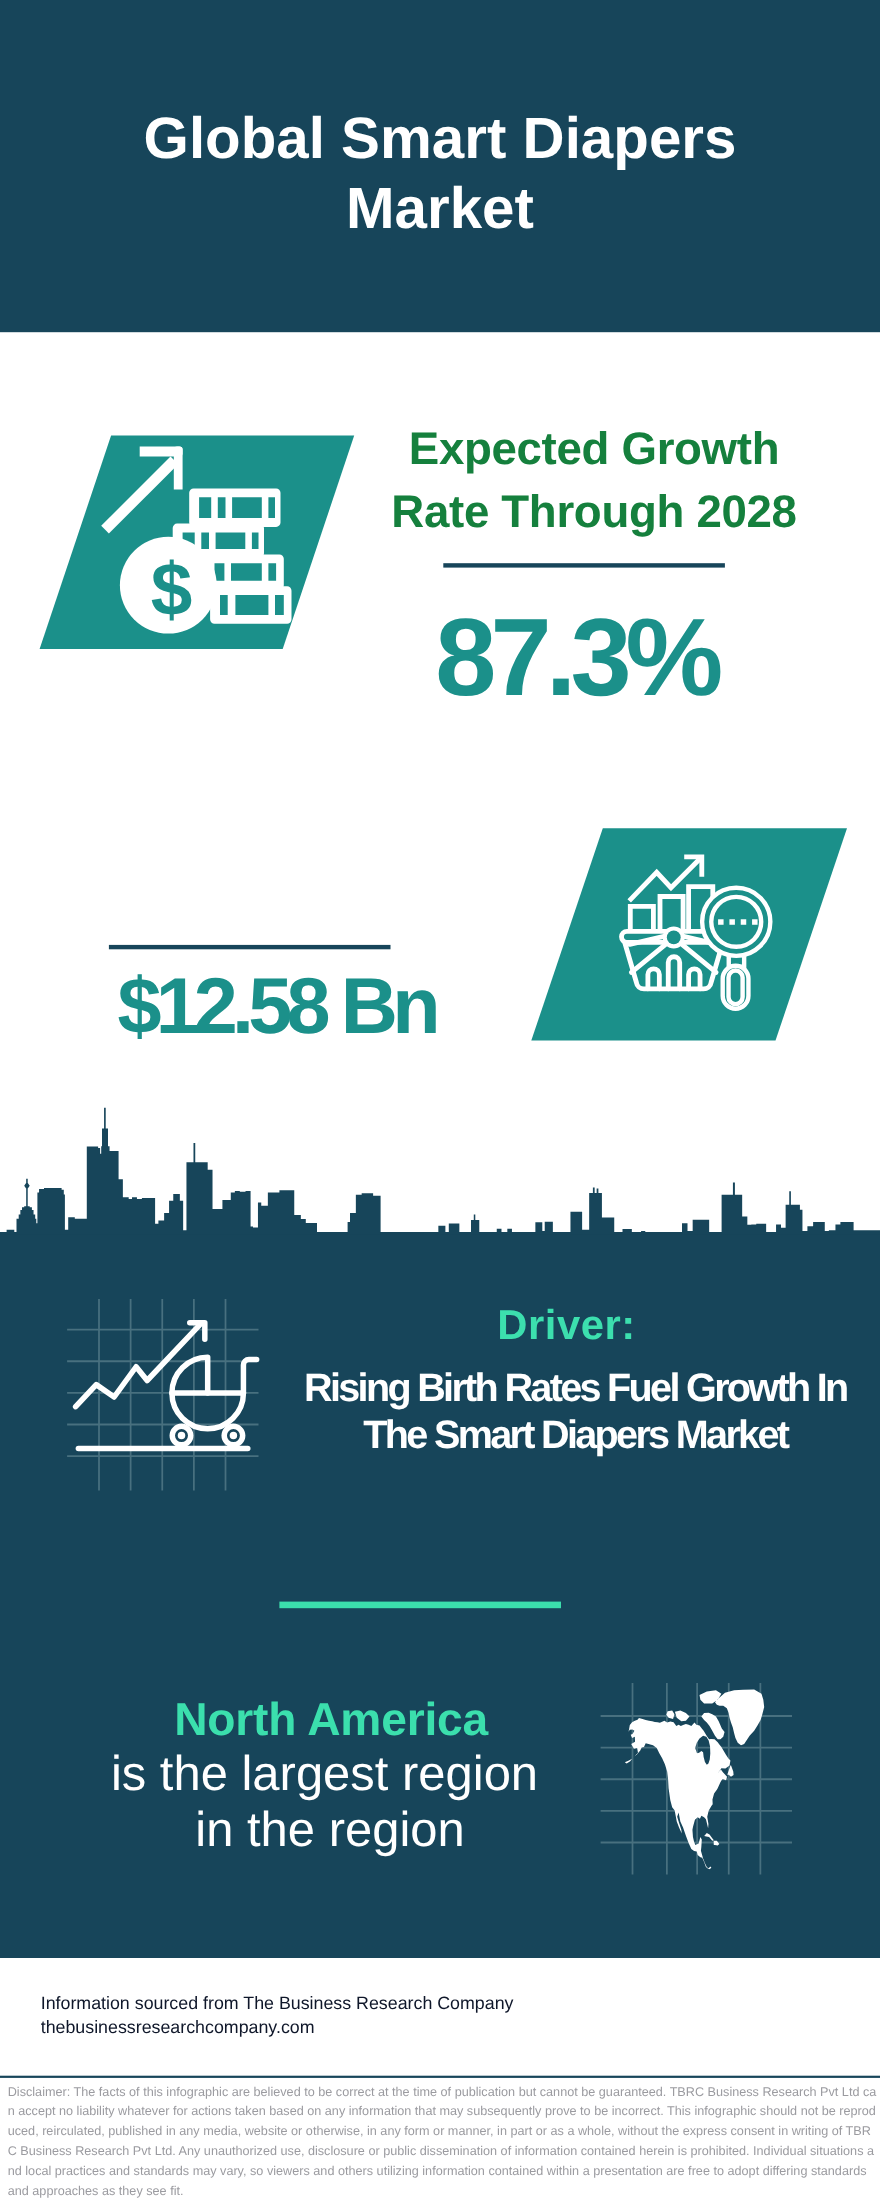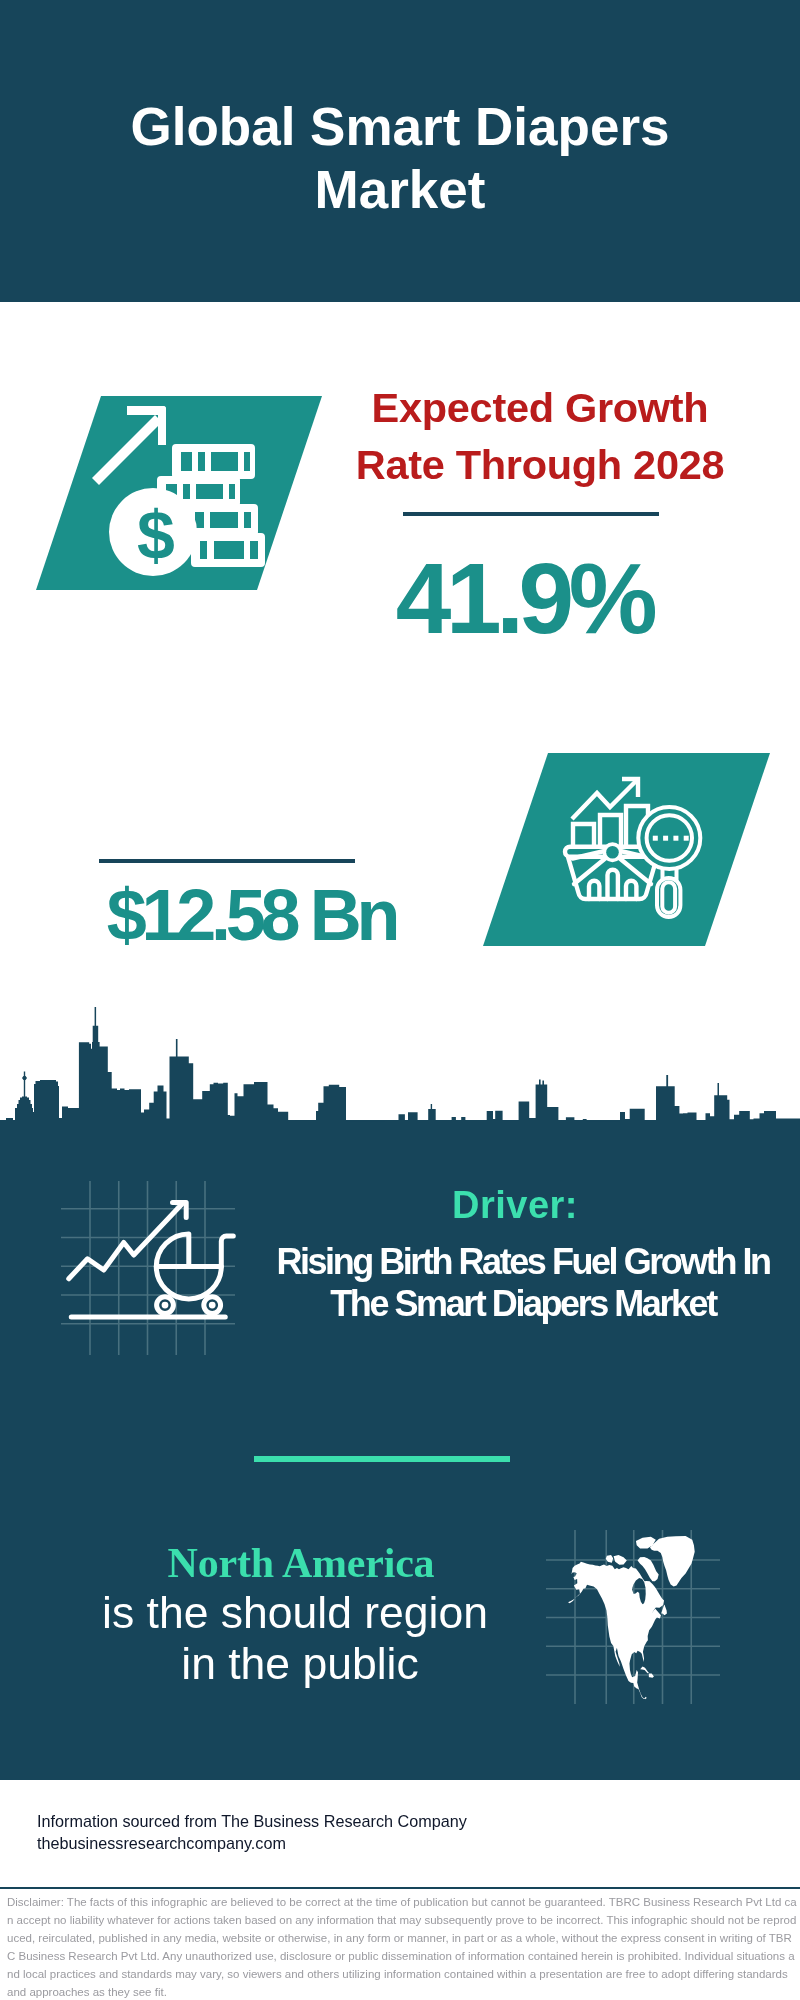--- a/index.html
+++ b/index.html
@@ -9,21 +9,21 @@
 
   
   .header { position:absolute; left:0; top:0; width:800px; height:302px; background:#17455a; }
   .title { position:absolute; left:100px; top:95px; width:600px; text-align:center; color:#fff;
            font-size:53px; font-weight:bold; line-height:1.19; letter-spacing:0px; }
 
   
   .para { position:absolute; }
   .para svg { display:block; }
 
-  .stat-title { position:absolute; color:#b91c1c; font-size:41.5px; font-weight:bold; line-height:1.37; text-align:center; letter-spacing:-0.3px; }
+  .stat-title { position:absolute; color:#15803d; font-size:41.5px; font-weight:bold; line-height:1.37; text-align:center; letter-spacing:-0.3px; }
   .rule { position:absolute; background:#17455a; height:4px; }
   .stat-value { position:absolute; color:#1b908a; font-weight:bold; text-align:center; line-height:1; white-space:nowrap;}
   .v1 { font-size:100px; letter-spacing:-5.4px; }
   .v2 { font-size:72px; letter-spacing:-5.3px; }
 
   
   .lower { position:absolute; left:0; top:1120px; width:800px; height:660px; background:#17455a; }
   .skyline { position:absolute; left:0; top:990px; width:800px; height:132px; }
 
   .driver-label { position:absolute; color:#3cdfae; font-size:38px; font-weight:bold; text-align:center; letter-spacing:0.5px; }
@@ -71,21 +71,21 @@
         <path d="M165,143 h66 a4,4 0 0 1 4,4 v26 a4,4 0 0 1 -4,4 h-66 a4,4 0 0 1 -4,-4 v-26 a4,4 0 0 1 4,-4 Z
                  M170,151 v18 h7 v-18 Z  M184,151 v18 h30 v-18 Z  M220,151 v18 h8 v-18 Z" fill-rule="evenodd"></path>
 
         <circle cx="123" cy="142" r="44"></circle>
       </g>
       <text x="126" y="169" text-anchor="middle" font-family="Liberation Sans, sans-serif" font-size="68" font-weight="bold" fill="#1b908a">$</text>
     </svg>
   </div>
   <div class="stat-title" style="left:340px; top:380px; width:400px;">Expected Growth<br>Rate Through 2028</div>
   <div class="rule" style="left:403px; top:512px; width:256px;"></div>
-  <div class="stat-value v1" style="left:324px; top:548px; width:400px;">41.9%</div>
+  <div class="stat-value v1" style="left:324px; top:548px; width:400px;">87.3%</div>
 
   <div class="rule" style="left:99px; top:859px; width:256px;"></div>
   <div class="stat-value v2" style="left:51px; top:879px; width:400px;">$12.58 Bn</div>
   <div class="para" style="left:477px; top:748px; width:300px; height:204px;">
     <svg width="300" height="204" viewBox="0 0 300 204">
       <polygon points="71,5 293,5 228,198 6,198" fill="#1b908a"></polygon>
       <g fill="none" stroke="#ffffff" stroke-width="4.4" stroke-linecap="butt" stroke-linejoin="miter">
 
         <polyline points="95,71 120,45 133,59 160,32"></polyline>
         <polyline points="145,31 161,31 161,49"></polyline>
@@ -171,19 +171,19 @@
   <svg style="position:absolute; left:544px; top:1528px; width:180px; height:180px;" viewBox="0 0 180 180">
     <g stroke="#48707f" stroke-width="1.6">
       <path d="M31,2 V176 M62.25,2 V176 M89.75,2 V176 M118.5,2 V176 M147.25,2 V176"></path>
       <path d="M2,32 H176 M2,60.75 H176 M2,89.5 H176 M2,118.25 H176 M2,147 H176"></path>
     </g>
     <g transform="translate(24,8) scale(0.99)">
       <path fill="#ffffff" fill-rule="evenodd" d="M3.3,38.6 L4.6,36.8 L7.1,36.6 L8.8,37.9 L7.1,40.8 L5.4,41.4 L6.7,44.5 L9.2,43.4 L9.4,47.8 L5.9,50.0 L8.4,54.3 L11.3,53.7 L12.1,58.1 L9.2,60.9 L6.0,63.3 L10.9,59.8 L14.2,55.9 L15.5,53.2 L17.6,52.8 L19.2,49.3 L21.8,50.0 L25.9,51.1 L29.3,53.7 L31.8,58.7 L34.3,63.1 L36.8,68.6 L38.9,75.2 L39.7,81.7 L40.2,90.5 L41.8,101.5 L43.5,108.0 L45.8,111.1 L47.7,121.2 L49.8,126.7 L52.3,132.1 L51.9,128.8 L49.8,122.3 L48.1,116.8 L49.4,112.8 L51.0,121.2 L53.5,126.7 L56.1,134.3 L58.6,140.9 L61.1,146.4 L63.6,148.3 L66.1,148.6 L66.9,151.9 L69.4,154.0 L71.1,154.5 L72.8,158.4 L74.5,162.8 L76.5,164.6 L78.6,162.4 L79.5,163.7 L77.8,165.0 L75.3,162.8 L73.6,159.5 L71.9,155.1 L69.9,147.9 L70.3,144.2 L70.7,137.6 L69.4,135.4 L67.8,141.3 L64.8,142.6 L63.6,139.8 L62.6,135.4 L62.1,128.8 L62.7,125.6 L64.4,119.4 L66.9,117.2 L69.0,118.5 L70.3,115.9 L72.8,117.2 L74.5,119.0 L76.5,127.3 L76.8,123.4 L75.7,116.8 L77.0,111.3 L79.5,106.9 L80.7,105.2 L80.5,101.0 L82.0,95.3 L84.5,92.0 L85.3,90.5 L87.8,85.0 L88.7,83.5 L89.9,82.2 L92.9,83.3 L93.9,80.0 L89.9,75.6 L88.3,73.4 L86.6,75.2 L84.9,77.8 L84.1,79.1 L86.2,75.6 L88.7,72.3 L92.4,72.5 L96.2,69.7 L97.0,65.1 L95.0,63.1 L92.9,59.8 L89.9,54.8 L88.7,52.8 L87.0,50.6 L85.3,48.4 L82.4,45.6 L79.1,45.4 L77.4,45.6 L75.3,42.7 L72.4,37.9 L70.7,35.7 L68.6,32.9 L65.7,32.2 L64.0,30.2 L61.1,33.5 L58.6,32.2 L56.1,31.6 L53.5,32.6 L51.5,33.5 L49.4,32.2 L47.3,33.5 L44.8,30.0 L41.8,29.4 L38.9,30.2 L36.4,28.7 L34.3,29.6 L32.2,30.5 L30.1,30.0 L27.6,29.8 L25.1,29.1 L22.2,28.7 L19.2,28.0 L16.3,27.0 L13.0,26.1 L11.7,27.8 L9.2,28.7 L6.7,30.0 L4.6,32.4 L3.8,37.0 Z M82.8,11.6 L87.0,7.2 L92.0,2.8 L100.4,0.7 L108.8,0.2 L118.8,0.0 L125.5,3.9 L127.2,9.4 L128.0,16.0 L126.3,22.6 L124.7,28.0 L122.1,32.4 L118.8,37.9 L114.6,42.3 L109.6,50.0 L106.7,51.1 L103.7,48.9 L101.6,44.5 L100.4,40.1 L99.1,34.6 L97.5,30.2 L96.2,25.9 L95.4,21.5 L93.7,17.1 L90.4,14.9 L87.0,14.9 L84.5,13.8 Z M72.8,21.5 L77.0,21.3 L80.3,22.6 L83.7,24.8 L86.2,29.1 L89.1,35.7 L91.6,39.0 L90.4,43.4 L87.8,45.6 L85.3,45.6 L82.8,42.3 L80.3,37.9 L77.8,33.5 L75.3,30.2 L72.8,28.0 L70.3,24.8 Z M72.9,134.5 L75.3,131.7 L77.8,133.0 L80.3,136.5 L81.8,138.3 L80.3,138.7 L77.4,135.4 L74.9,134.8 Z M81.6,138.9 L84.5,138.9 L86.8,141.8 L85.3,143.1 L82.8,142.6 L81.7,142.6 Z M94.1,78.2 L97.0,69.7 L97.5,69.5 L99.6,75.2 L99.9,78.4 L97.5,80.0 L95.4,78.2 Z M46.0,20.4 L51.0,19.3 L56.1,21.5 L59.4,24.8 L56.1,28.7 L51.9,29.1 L47.7,25.9 Z M39.3,19.9 L43.5,19.3 L45.6,22.6 L44.3,27.0 L40.2,25.9 L38.1,23.0 Z M68.6,5.0 L75.3,1.8 L83.7,0.7 L88.7,3.9 L85.3,9.4 L80.3,12.7 L72.8,12.7 L69.4,9.4 Z M0.0,66.8 L3.3,65.3 L6.7,63.5 L5.0,65.7 L1.7,67.9 Z M64.6,53.7 L66.1,48.9 L68.6,44.9 L71.9,42.3 L74.9,43.4 L77.0,46.7 L78.3,52.2 L78.5,58.7 L78.0,64.2 L76.8,67.9 L75.3,69.0 L73.6,66.4 L72.4,62.0 L71.9,57.6 L70.3,56.3 L68.2,58.1 L66.3,58.5 Z"></path>
     </g>
   </svg>
   <div class="green-rule" style="left:253.75px; top:1456px; width:256px;"></div>
-  <div class="region-name" style="left:101px; top:1539px; width:400px;font-family:Liberation Serif, serif;">North America</div>
-  <div class="region-text" style="left:95px; top:1587px; width:400px;">is the should region</div>
-  <div class="region-text" style="left:100px; top:1637.5px; width:400px;">in the public</div>
+  <div class="region-name" style="left:101px; top:1539px; width:400px;">North America</div>
+  <div class="region-text" style="left:95px; top:1587px; width:400px;">is the largest region</div>
+  <div class="region-text" style="left:100px; top:1637.5px; width:400px;">in the region</div>
   <svg class="skyline" viewBox="0 0 800 132" preserveAspectRatio="none">
     <path id="skypath" fill="#17455a" d="M0,132.0 L0.0,130.0 L6.0,130.0 L6.0,130.0 L6.0,128.0 L13.0,128.0 L13.0,128.0 L13.0,131.5 L15.0,131.5 L15.0,131.5 L15.0,118.0 L17.0,118.0 L17.0,118.0 L17.0,114.0 L18.5,114.0 L18.5,114.0 L18.5,110.0 L20.0,110.0 L20.0,110.0 L20.0,107.5 L22.0,107.5 L22.0,107.5 L22.0,106.5 L27.0,106.5 L27.0,106.5 L27.0,107.5 L29.0,107.5 L29.0,107.5 L29.0,110.0 L30.5,110.0 L30.5,110.0 L30.5,114.0 L32.0,114.0 L32.0,114.0 L32.0,118.0 L33.0,118.0 L33.0,118.0 L33.0,122.0 L34.0,122.0 L34.0,122.0 L34.0,94.0 L35.5,94.0 L35.5,94.0 L35.5,91.0 L40.0,91.0 L40.0,91.0 L40.0,90.0 L56.0,90.0 L56.0,90.0 L56.0,91.5 L58.0,91.5 L58.0,91.5 L58.0,96.0 L59.0,96.0 L59.0,96.0 L59.0,128.0 L62.0,128.0 L62.0,128.0 L62.0,116.5 L68.0,116.5 L68.0,116.5 L68.0,118.0 L78.0,118.0 L78.9,118.0 L78.9,52.3 L89.2,52.3 L89.2,52.3 L89.2,53.7 L91.0,53.7 L91.0,53.7 L91.0,58.8 L92.0,58.8 L92.0,58.8 L92.0,52.0 L92.7,52.0 L92.7,52.0 L92.7,35.8 L98.2,35.8 L98.2,35.8 L98.2,52.0 L99.6,52.0 L99.6,52.0 L99.6,56.4 L107.8,56.4 L107.8,56.4 L107.8,82.0 L111.7,82.0 L111.7,82.0 L111.7,98.5 L117.0,98.5 L117.0,98.5 L117.0,100.0 L120.0,100.0 L120.0,100.0 L120.0,98.5 L124.5,98.5 L124.5,98.5 L124.5,100.0 L129.0,100.0 L129.0,100.0 L129.0,99.2 L141.0,99.2 L141.0,99.2 L141.0,122.5 L144.0,122.5 L144.0,122.5 L144.0,119.5 L149.2,119.5 L149.2,119.5 L149.2,112.7 L153.7,112.7 L153.7,112.7 L153.7,101.5 L157.5,101.5 L157.5,101.5 L157.5,95.5 L163.5,95.5 L163.5,95.5 L163.5,101.5 L166.5,101.5 L166.5,101.5 L166.5,128.5 L168.7,128.5 L169.5,128.5 L169.5,66.5 L188.8,66.5 L188.8,66.5 L188.8,73.3 L193.2,73.3 L193.2,73.3 L193.2,109.2 L202.2,109.2 L202.2,109.2 L202.2,101.0 L209.8,101.0 L209.8,101.0 L209.8,94.2 L213.5,94.2 L213.5,94.2 L213.5,92.8 L218.0,92.8 L218.0,92.8 L218.0,93.5 L223.2,93.5 L223.2,93.5 L223.2,92.8 L227.8,92.8 L227.8,92.8 L227.8,125.0 L230.0,125.0 L230.0,125.0 L230.0,125.8 L234.5,125.8 L234.5,125.8 L234.5,103.2 L237.5,103.2 L237.5,103.2 L237.5,106.2 L243.5,106.2 L243.5,106.2 L243.5,94.2 L254.0,94.2 L254.0,94.2 L254.0,92.0 L267.5,92.0 L267.5,92.0 L267.5,114.5 L273.5,114.5 L273.5,114.5 L273.5,118.2 L278.0,118.2 L278.0,118.2 L278.0,121.8 L288.2,121.8 L288.2,121.8 L288.2,131.0 L295.0,131.0 L295.0,131.0 L295.0,130.8 L316.0,130.8 L316.0,130.8 L316.0,121.0 L318.2,121.0 L318.2,121.0 L318.2,112.8 L323.5,112.8 L323.5,112.8 L323.5,96.2 L328.8,96.2 L328.8,96.2 L328.8,94.8 L339.2,94.8 L339.2,94.8 L339.2,97.0 L346.0,97.0 L346.0,97.0 L346.0,131.5 L385.0,131.5 L385.0,131.5 L385.0,130.0 L398.5,130.0 L398.5,130.0 L398.5,124.3 L404.9,124.3 L404.9,124.3 L404.9,130.0 L408.0,130.0 L408.0,130.0 L408.0,122.2 L417.6,122.2 L417.6,122.2 L417.6,130.0 L428.2,130.0 L428.2,130.0 L428.2,119.0 L435.7,119.0 L435.7,119.0 L435.7,131.0 L451.6,131.0 L451.6,131.0 L451.6,127.0 L455.9,127.0 L455.9,127.0 L455.9,131.0 L461.2,131.0 L461.2,131.0 L461.2,127.0 L465.4,127.0 L465.4,127.0 L465.4,131.0 L486.7,131.0 L486.7,131.0 L486.7,121.1 L493.0,121.1 L493.0,121.1 L493.0,129.0 L495.2,129.0 L495.2,129.0 L495.2,120.7 L502.6,120.7 L502.6,120.7 L502.6,130.5 L518.6,130.5 L518.6,130.5 L518.6,111.6 L529.2,111.6 L529.2,111.6 L529.2,128.0 L535.6,128.0 L535.6,128.0 L535.6,94.6 L547.2,94.6 L547.2,94.6 L547.2,116.9 L553.6,116.9 L553.6,116.9 L553.6,116.9 L558.4,116.9 L558.4,116.9 L558.4,130.0 L561.2,130.0 L561.2,130.0 L561.2,131.0 L565.9,131.0 L565.9,131.0 L565.9,127.2 L574.4,127.2 L574.4,127.2 L574.4,131.0 L582.8,131.0 L582.8,131.0 L582.8,129.0 L586.6,129.0 L586.6,129.0 L586.6,131.5 L620.0,131.5 L620.0,131.5 L620.0,122.0 L625.0,122.0 L625.0,122.0 L625.0,129.0 L629.7,129.0 L629.7,129.0 L629.7,118.8 L644.7,118.8 L644.7,118.8 L644.7,130.0 L656.0,130.0 L656.0,130.0 L656.0,96.2 L674.7,96.2 L674.7,96.2 L674.7,115.9 L679.4,115.9 L679.4,115.9 L679.4,123.4 L683.0,123.4 L683.0,123.4 L683.0,123.2 L687.5,123.2 L687.5,123.2 L687.5,122.5 L696.5,122.5 L696.5,122.5 L696.5,130.8 L705.5,130.8 L705.5,130.8 L705.5,123.2 L710.0,123.2 L710.0,123.2 L710.0,126.2 L714.2,126.2 L714.2,126.2 L714.2,105.2 L727.2,105.2 L727.2,105.2 L727.2,109.8 L729.5,109.8 L729.5,109.8 L729.5,129.2 L734.0,129.2 L734.0,129.2 L734.0,124.8 L739.2,124.8 L739.2,124.8 L739.2,121.0 L749.8,121.0 L749.8,121.0 L749.8,129.2 L753.5,129.2 L753.5,129.2 L753.5,128.5 L759.5,128.5 L759.5,128.5 L759.5,123.2 L764.0,123.2 L764.0,123.2 L764.0,121.0 L776.0,121.0 L776.0,121.0 L776.0,128.5 L800.0,128.5 L800,128.5 L800,132.0 Z M23.8,106.5 L23.8,81.5 L25.2,81.5 L25.2,106.5 Z M94.6,35.8 L94.6,17.0 L96.1,17.0 L96.1,35.8 Z M175.9,66.5 L175.9,49.0 L177.5,49.0 L177.5,66.5 Z M430.7,119.0 L430.7,114.0 L432.1,114.0 L432.1,119.0 Z M539.0,94.6 L539.0,89.5 L540.6,89.5 L540.6,94.6 Z M542.4,94.6 L542.4,90.5 L544.0,90.5 L544.0,94.6 Z M666.3,96.2 L666.3,85.0 L668.1,85.0 L668.1,96.2 Z M717.5,105.2 L717.5,93.0 L719.0,93.0 L719.0,105.2 Z M24.5,84.4 L27.0,88.0 L24.5,91.5 L22.0,88.0 Z"></path>
   </svg>
 </div>
 
 </body></html>

